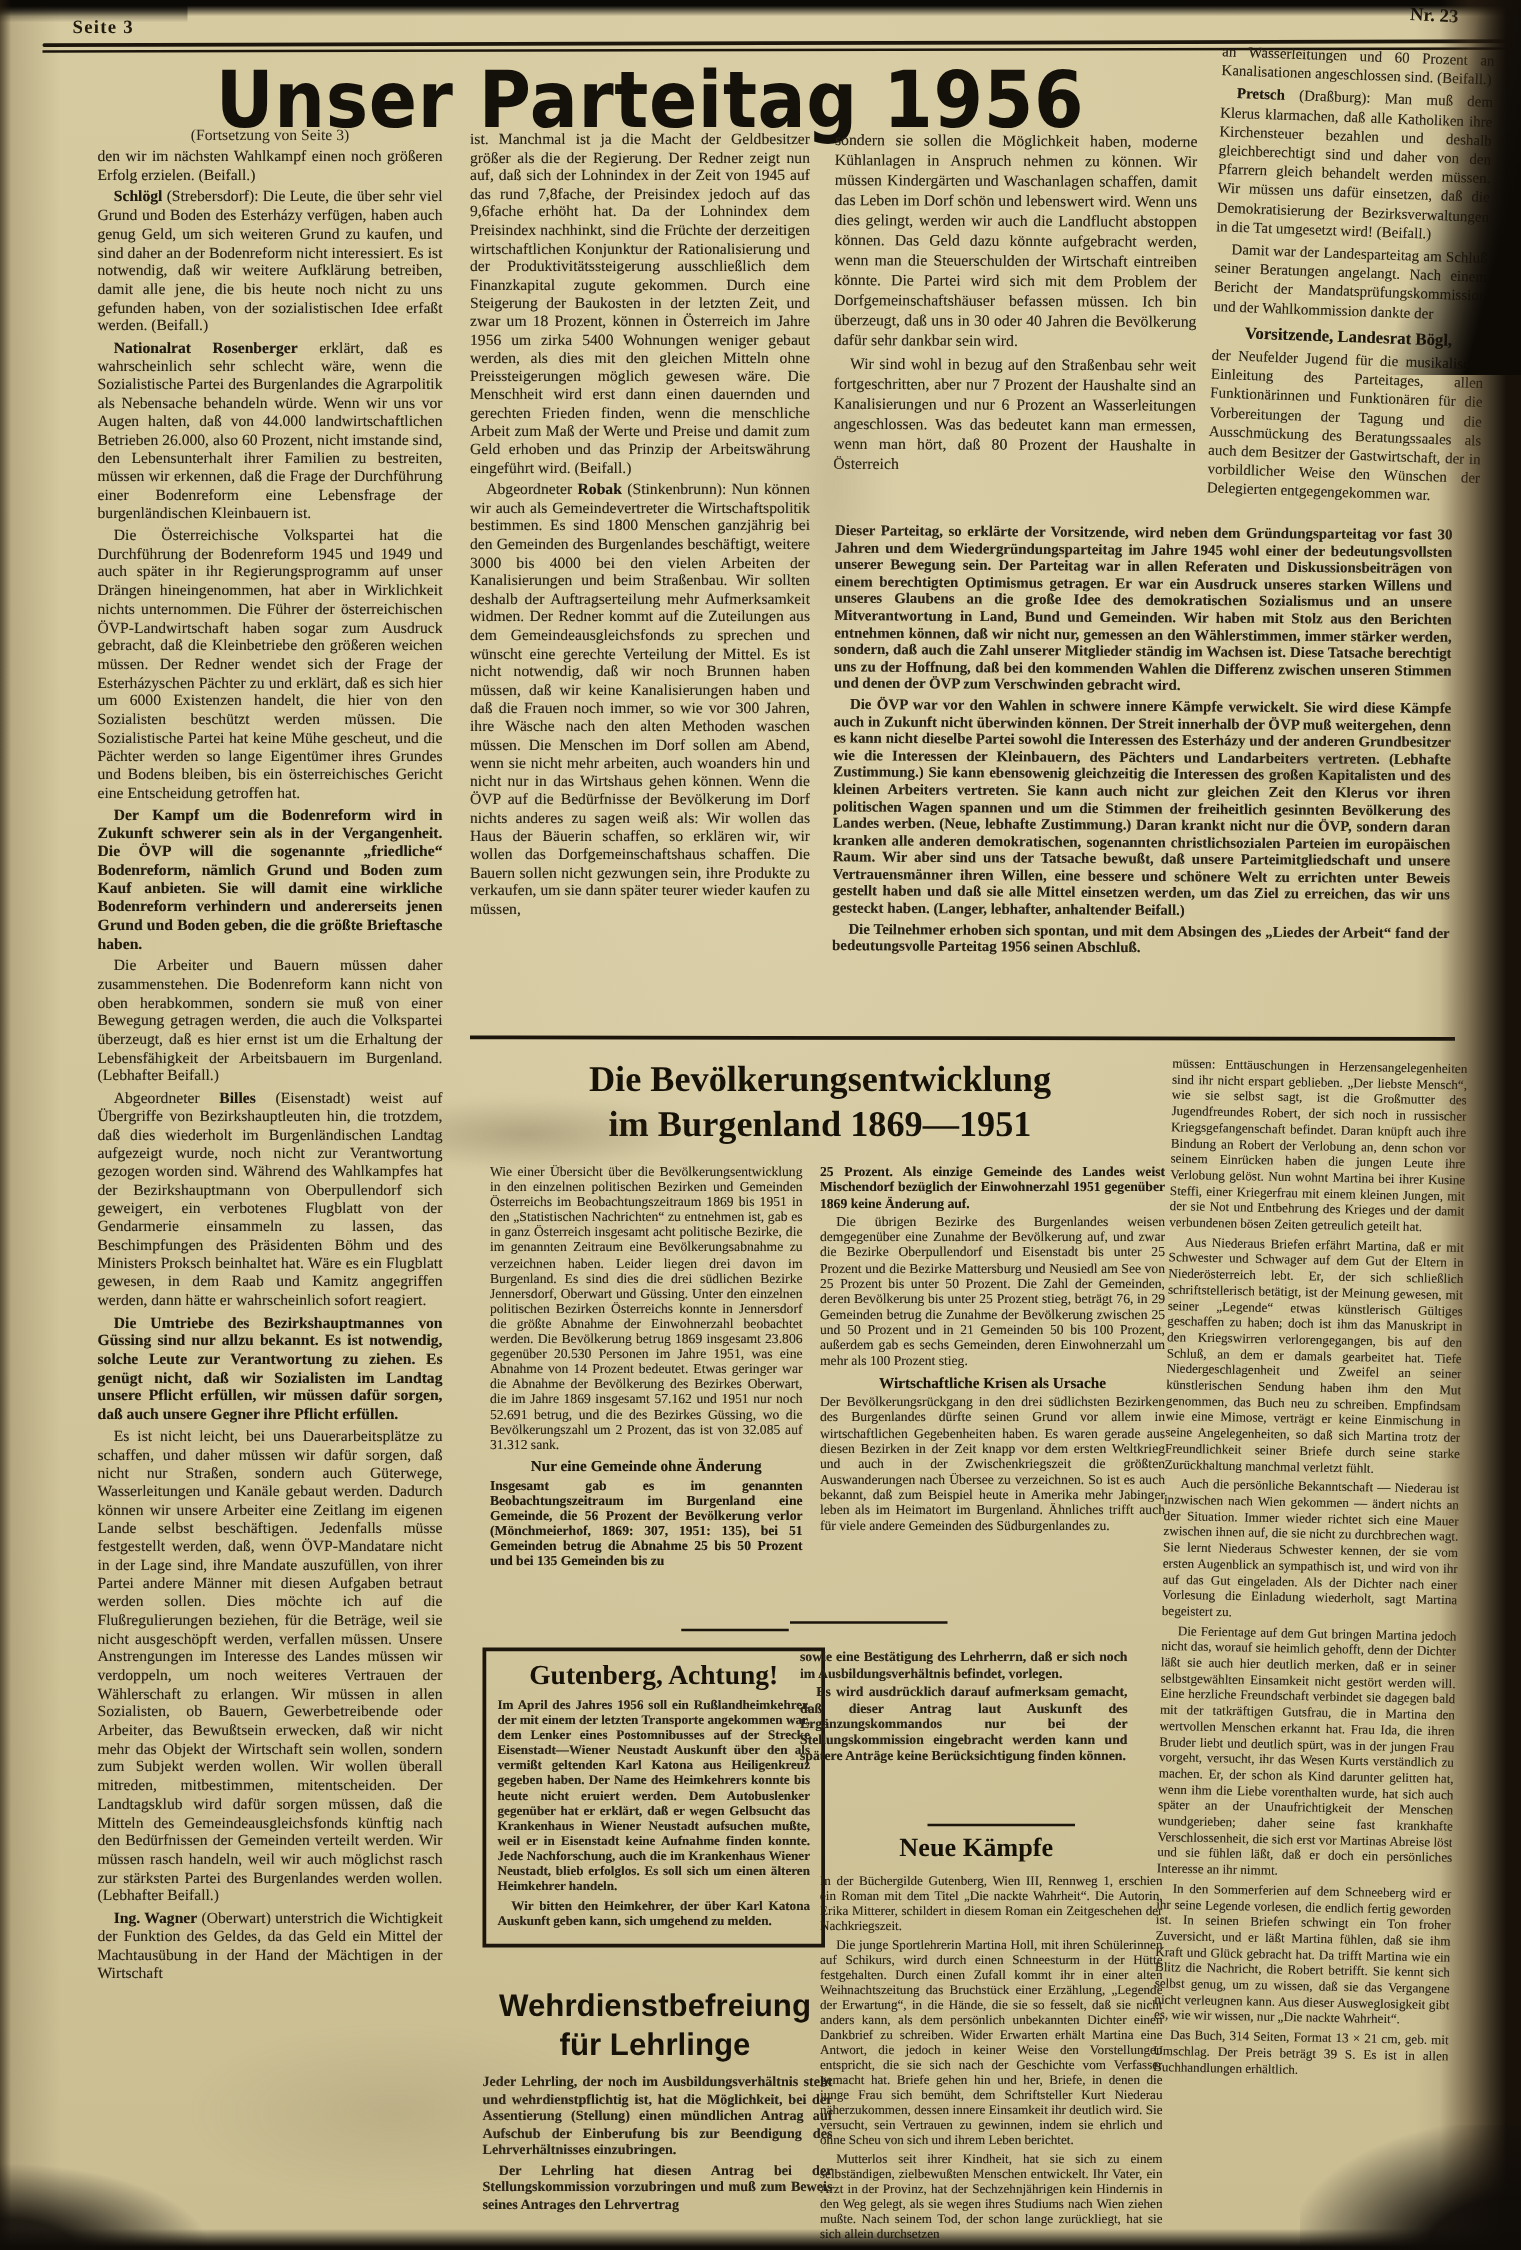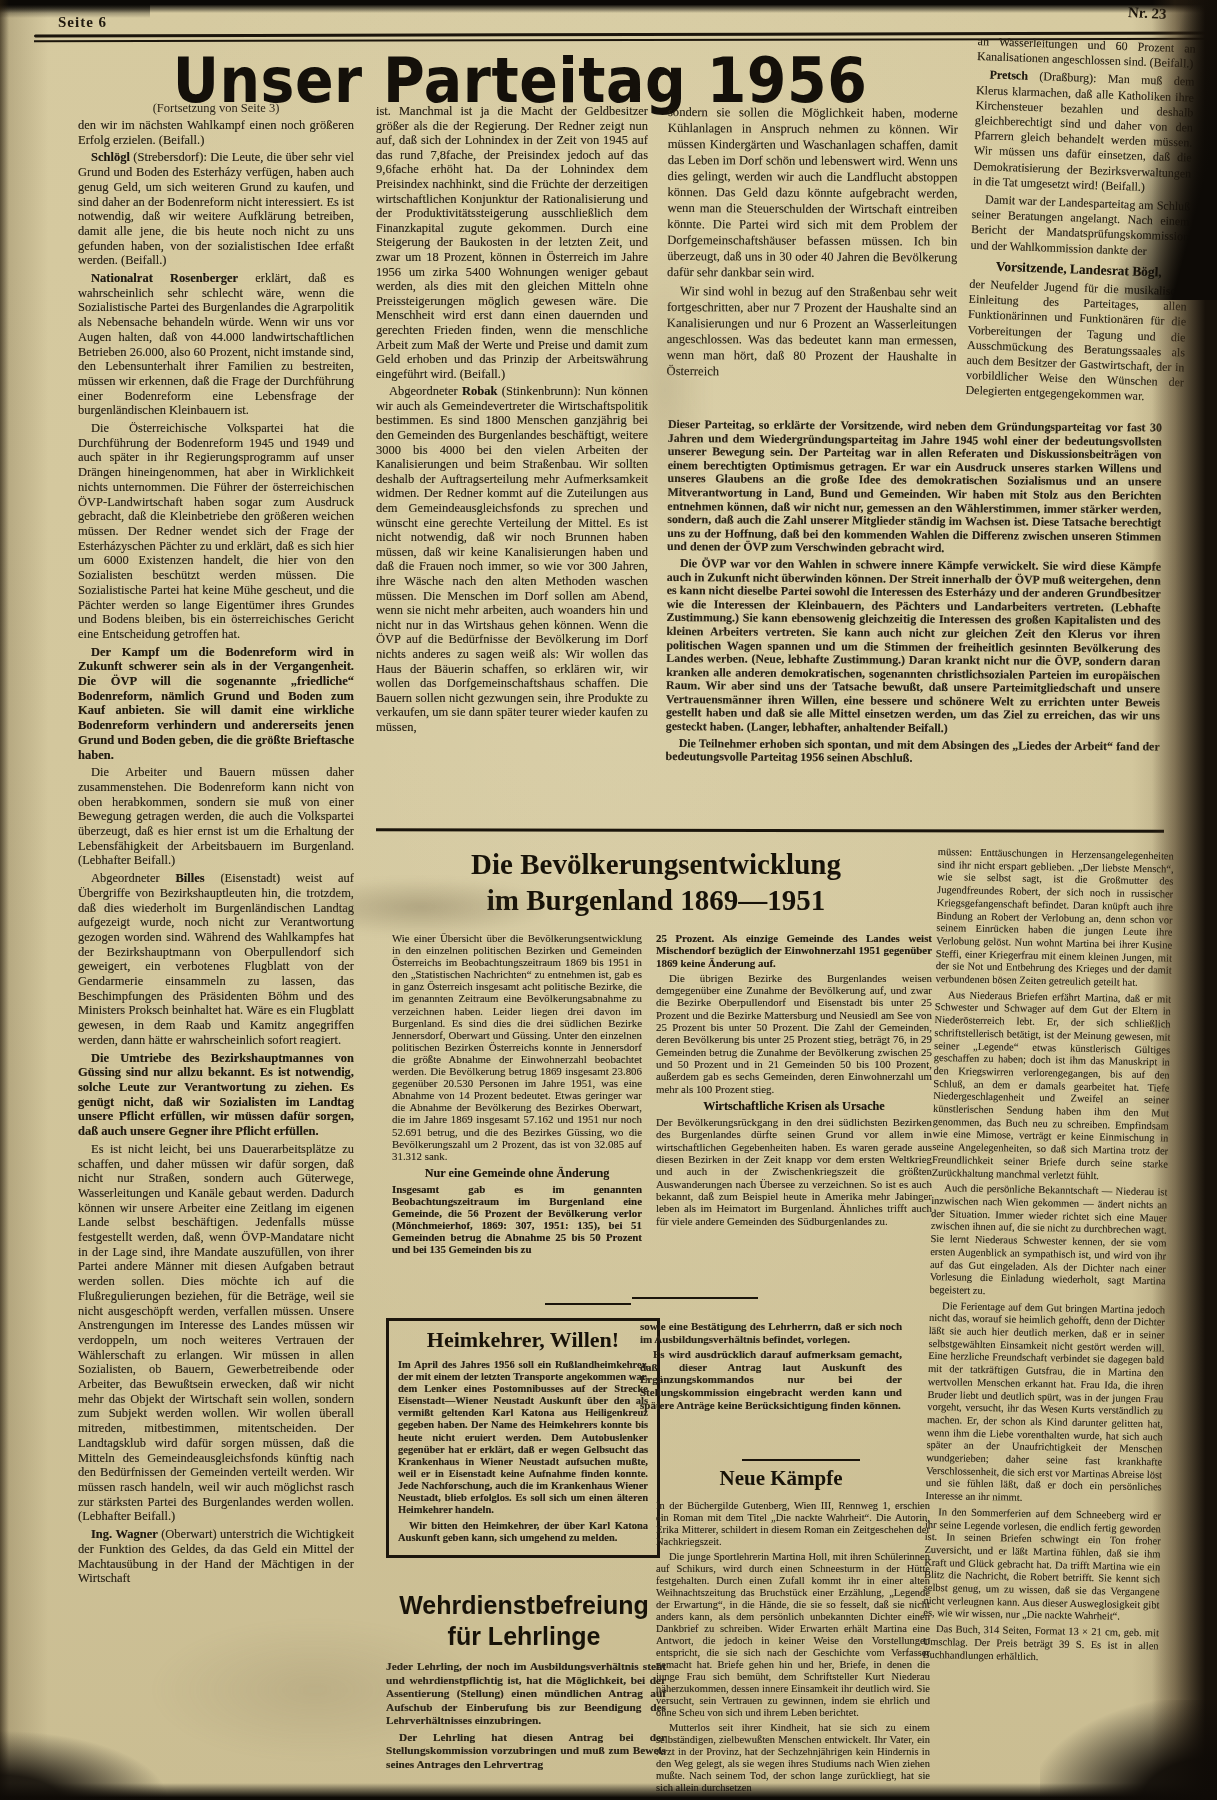--- a/index.html
+++ b/index.html
@@ -70,21 +70,21 @@
   .sm1{left:286px;top:878px;width:270px;height:58px;background:radial-gradient(ellipse,rgba(90,78,52,.30),rgba(90,78,52,0) 70%);filter:blur(3px);z-index:4;}
   .sm2{left:995px;top:592px;width:130px;height:46px;background:radial-gradient(ellipse,rgba(70,60,40,.28),rgba(70,60,40,0) 70%);filter:blur(3px);z-index:4;}
   .sm3{left:150px;top:1620px;width:330px;height:140px;background:radial-gradient(ellipse,rgba(120,105,75,.18),rgba(120,105,75,0) 70%);filter:blur(4px);z-index:4;}
   .sm4{left:620px;top:240px;width:90px;height:300px;background:radial-gradient(ellipse,rgba(110,96,66,.16),rgba(110,96,66,0) 70%);filter:blur(5px);z-index:4;}
 </style>
 </head>
 <body>
 
 <div class="page">
 
-  <div class="abs hdr hdr-l">Seite 6</div>
+  <div class="abs hdr hdr-l">Seite 3</div>
   <div class="abs hdr hdr-r">Nr. 23</div>
   <div class="abs rule rule-a"></div>
   <div class="abs rule rule-b"></div>
 
   <h1 class="abs main-head">Unser Parteitag 1956</h1>
   <div class="abs note">(Fortsetzung von Seite 3)</div>
 
   <div class="col c1">
       <p class="ni">den wir im nächsten Wahlkampf einen noch größeren Erfolg erzielen. (Beifall.)</p>
       <p><b>Schlögl</b> (Strebersdorf): Die Leute, die über sehr viel Grund und Boden des Esterházy verfügen, haben auch genug Geld, um sich weiteren Grund zu kaufen, und sind daher an der Bodenreform nicht interessiert. Es ist notwendig, daß wir weitere Aufklärung betreiben, damit alle jene, die bis heute noch nicht zu uns gefunden haben, von der sozialistischen Idee erfaßt werden. (Beifall.)</p>
@@ -129,21 +129,21 @@
   <div class="col popB">
       <p class="b ni">25 Prozent. Als einzige Gemeinde des Landes weist Mischendorf bezüglich der Einwohnerzahl 1951 gegenüber 1869 keine Änderung auf.</p>
       <p>Die übrigen Bezirke des Burgenlandes weisen demgegenüber eine Zunahme der Bevölkerung auf, und zwar die Bezirke Oberpullendorf und Eisenstadt bis unter 25 Prozent und die Bezirke Mattersburg und Neusiedl am See von 25 Prozent bis unter 50 Prozent. Die Zahl der Gemeinden, deren Bevölkerung bis unter 25 Prozent stieg, beträgt 76, in 29 Gemeinden betrug die Zunahme der Bevölkerung zwischen 25 und 50 Prozent und in 21 Gemeinden 50 bis 100 Prozent, außerdem gab es sechs Gemeinden, deren Einwohnerzahl um mehr als 100 Prozent stieg.</p>
       <p class="sub">Wirtschaftliche Krisen als Ursache</p>
       <p class="ni">Der Bevölkerungsrückgang in den drei südlichsten Bezirken des Burgenlandes dürfte seinen Grund vor allem in wirtschaftlichen Gegebenheiten haben. Es waren gerade aus diesen Bezirken in der Zeit knapp vor dem ersten Weltkrieg und auch in der Zwischenkriegszeit die größten Auswanderungen nach Übersee zu verzeichnen. So ist es auch bekannt, daß zum Beispiel heute in Amerika mehr Jabinger leben als im Heimatort im Burgenland. Ähnliches trifft auch für viele andere Gemeinden des Südburgenlandes zu.</p>
     </div>
   <div class="abs rule srule-a"></div>
   <div class="abs rule srule-b"></div>
 
   <div class="abs box">
-    <h3>Heimkehrer, Willen!</h3>
+    <h3>Gutenberg, Achtung!</h3>
     <div class="col box-body">
         <p class="ni">Im April des Jahres 1956 soll ein Rußlandheimkehrer, der mit einem der letzten Transporte angekommen war, dem Lenker eines Postomnibusses auf der Strecke Eisenstadt—Wiener Neustadt Auskunft über den als vermißt geltenden Karl Katona aus Heiligenkreuz gegeben haben. Der Name des Heimkehrers konnte bis heute nicht eruiert werden. Dem Autobuslenker gegenüber hat er erklärt, daß er wegen Gelbsucht das Krankenhaus in Wiener Neustadt aufsuchen mußte, weil er in Eisenstadt keine Aufnahme finden konnte. Jede Nachforschung, auch die im Krankenhaus Wiener Neustadt, blieb erfolglos. Es soll sich um einen älteren Heimkehrer handeln.</p>
         <p>Wir bitten den Heimkehrer, der über Karl Katona Auskunft geben kann, sich umgehend zu melden.</p>
       </div>
   </div>
 
   <h2 class="abs mil-head"><span>Wehrdienstbefreiung</span><br><span>für Lehrlinge</span></h2>
   <div class="col milA">
       <p class="ni">Jeder Lehrling, der noch im Ausbildungsverhältnis steht und wehrdienstpflichtig ist, hat die Möglichkeit, bei der Assentierung (Stellung) einen mündlichen Antrag auf Aufschub der Einberufung bis zur Beendigung des Lehrverhältnisses einzubringen.</p>
       <p>Der Lehrling hat diesen Antrag bei der Stellungskommission vorzubringen und muß zum Beweis seines Antrages den Lehrvertrag</p>

